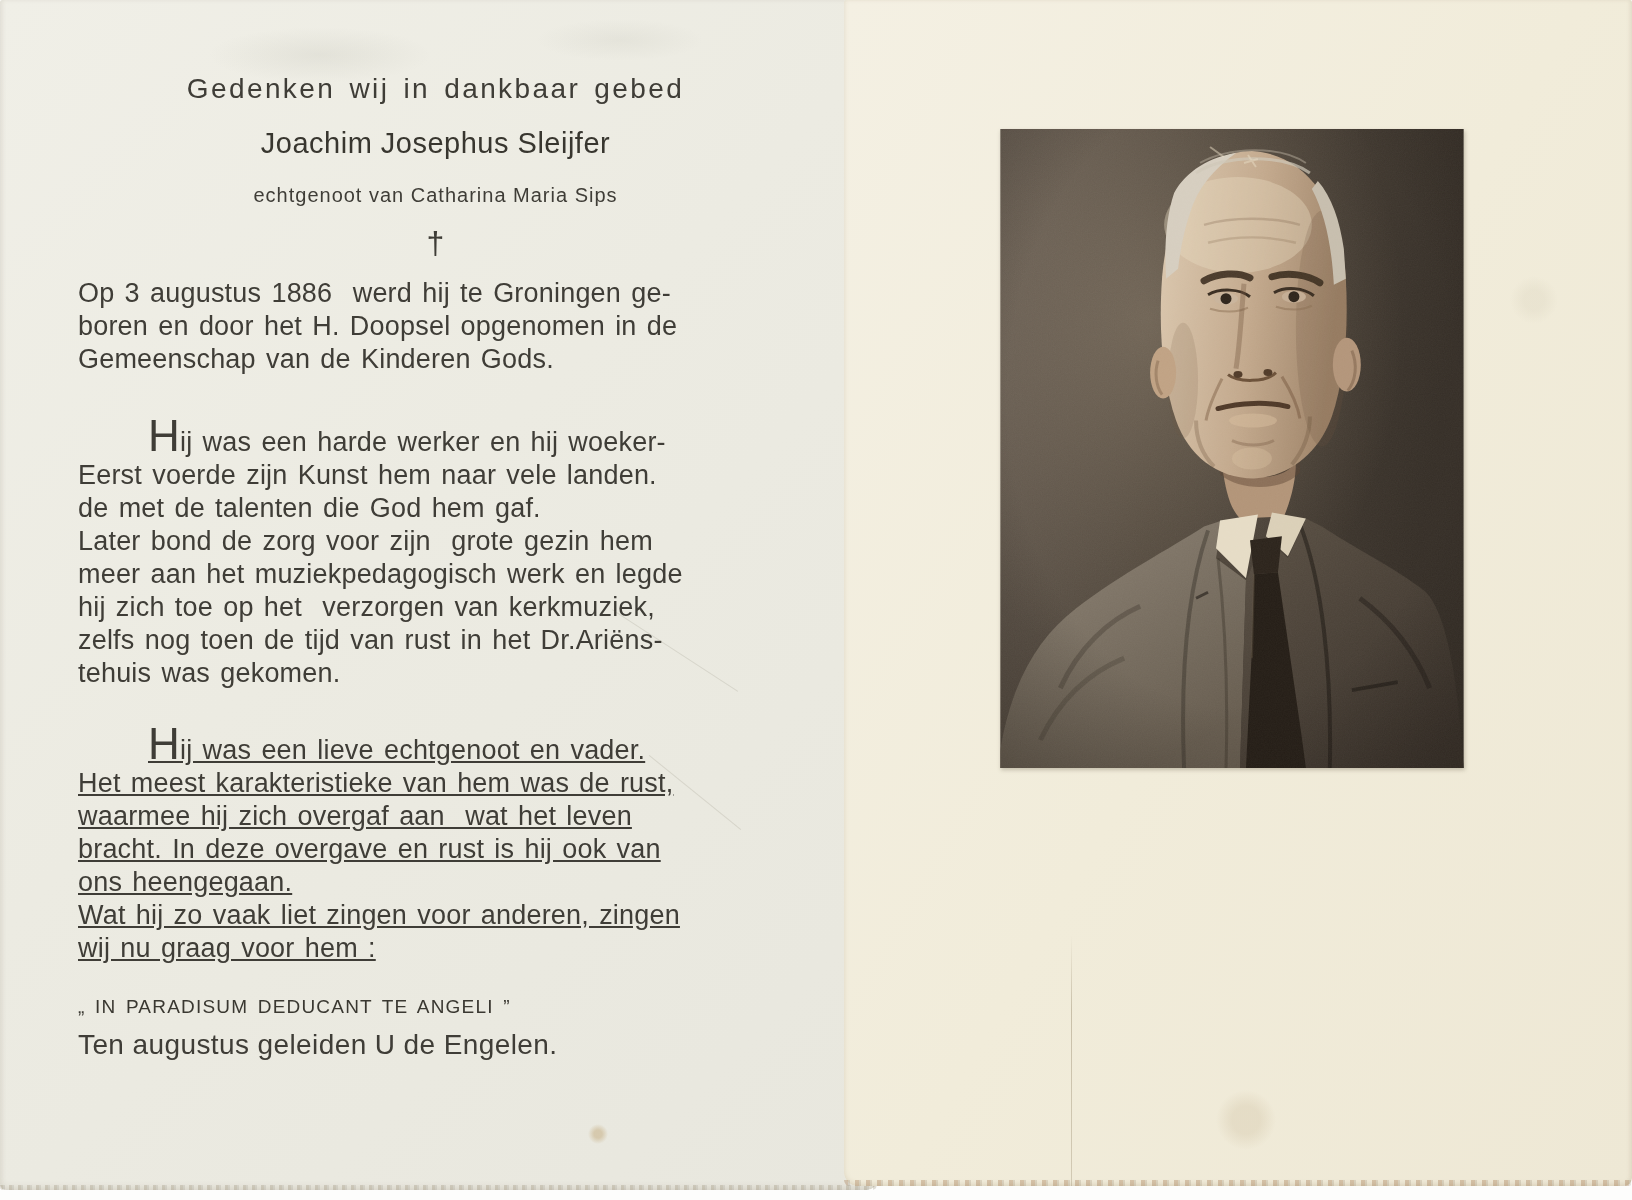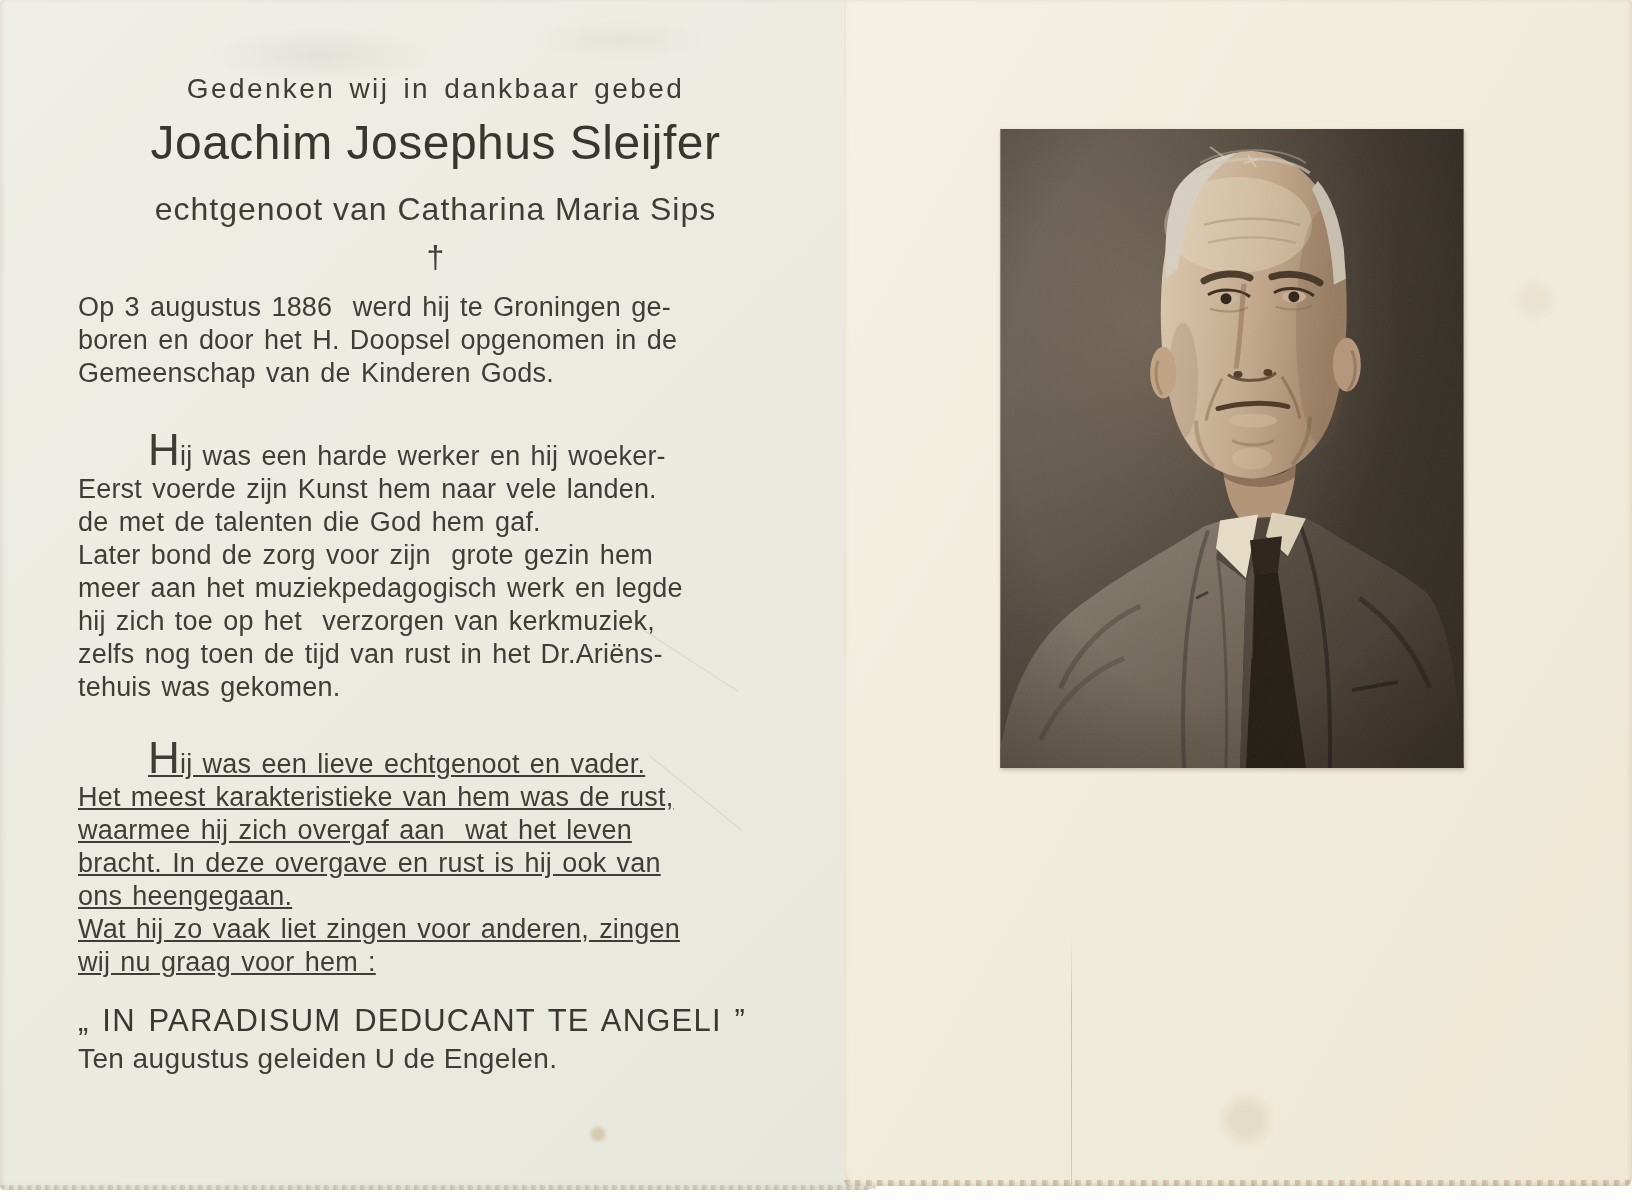--- a/index.html
+++ b/index.html
@@ -35,37 +35,37 @@
   .scratch { position: absolute; background: rgba(112,103,86,.16); }
   .scratch.s1 { left: 600px; top: 650px; width: 150px; height: 1px; transform: rotate(33deg); }
   .scratch.s2 { left: 636px; top: 792px; width: 118px; height: 1px; transform: rotate(39deg); }
 
   .center { text-align: center; }
   .header-line {
     margin-top: 72px; font-size: 28px; line-height: 34px;
     letter-spacing: 2.4px; word-spacing: 4px; white-space: pre-wrap;
   }
   .name-line {
-    margin-top: 12px; font-size: 48px; line-height: 50px; letter-spacing: .5px;
+    margin-top: 12px; font-size: 29px; line-height: 50px; letter-spacing: .5px;
     color: #38362f;
   }
-  .spouse-line { margin-top: 24px; font-size: 32px; line-height: 34px; letter-spacing: 1px; }
+  .spouse-line { margin-top: 10px; font-size: 20px; line-height: 34px; letter-spacing: 1px; }
   .cross-line  { margin-top: 13px; font-size: 32px; line-height: 36px; }
 
   .para { font-size: 27px; line-height: 33px; letter-spacing: .2px; word-spacing: 2.5px; }
   .para .line { white-space: pre-wrap; }
   .para .line-center { }
   .para-birth  { margin-top: 16px; }
   .para-work   { margin-top: 50px; }
   .para-family { margin-top: 44px; text-decoration: underline; }
   .line-initial { text-indent: 70px; }
   .line-initial::first-letter { font-size: 44px; line-height: 0; }
 
   .quote-line {
-    margin-top: 24px; font-size: 31px; line-height: 36px;
+    margin-top: 24px; font-size: 19px; line-height: 36px;
     letter-spacing: 1.2px; word-spacing: 3px; white-space: pre-wrap; color: #3a3831;
   }
   .translation-line { margin-top: 3px; font-size: 28px; line-height: 34px; letter-spacing: .4px; }
   .dateline {
     margin-top: 21px; font-size: 29px; line-height: 36px; letter-spacing: 1px;
     text-align: right;
   }
 
   
   .card-right {

